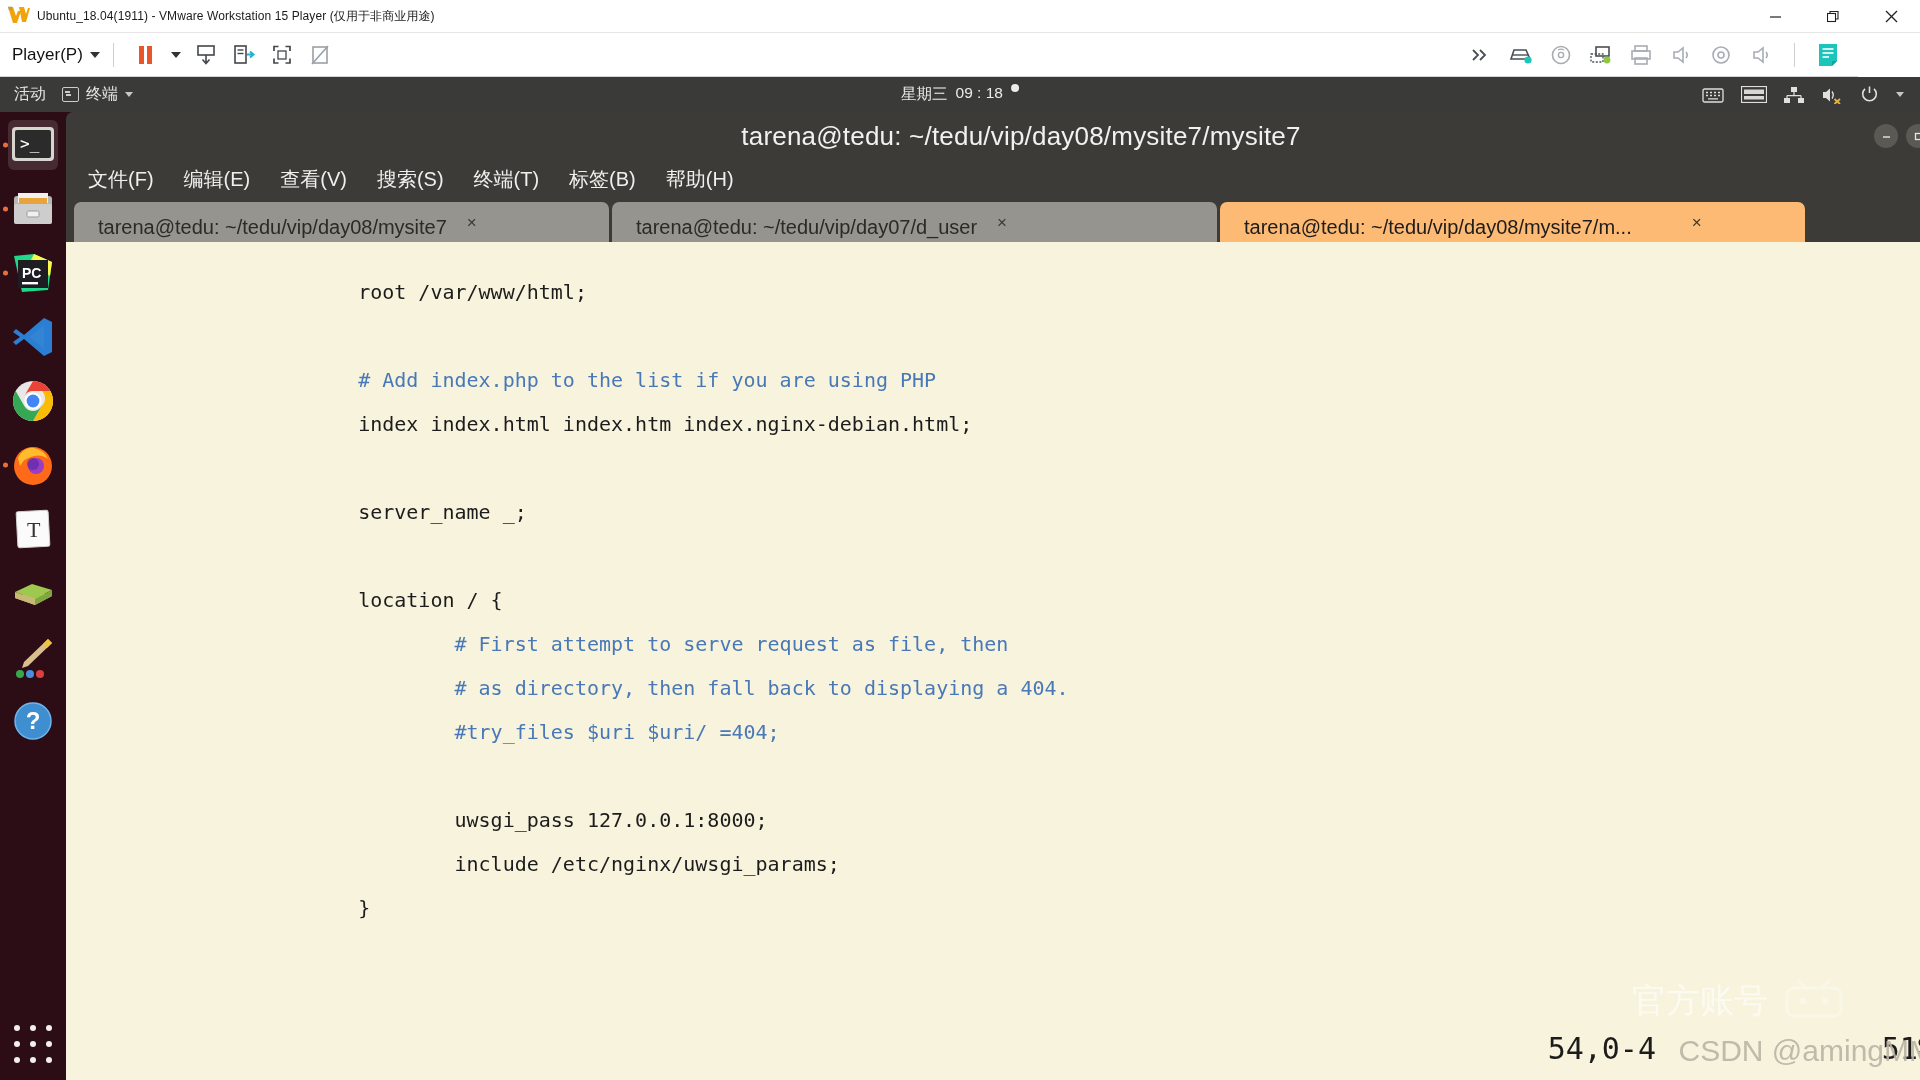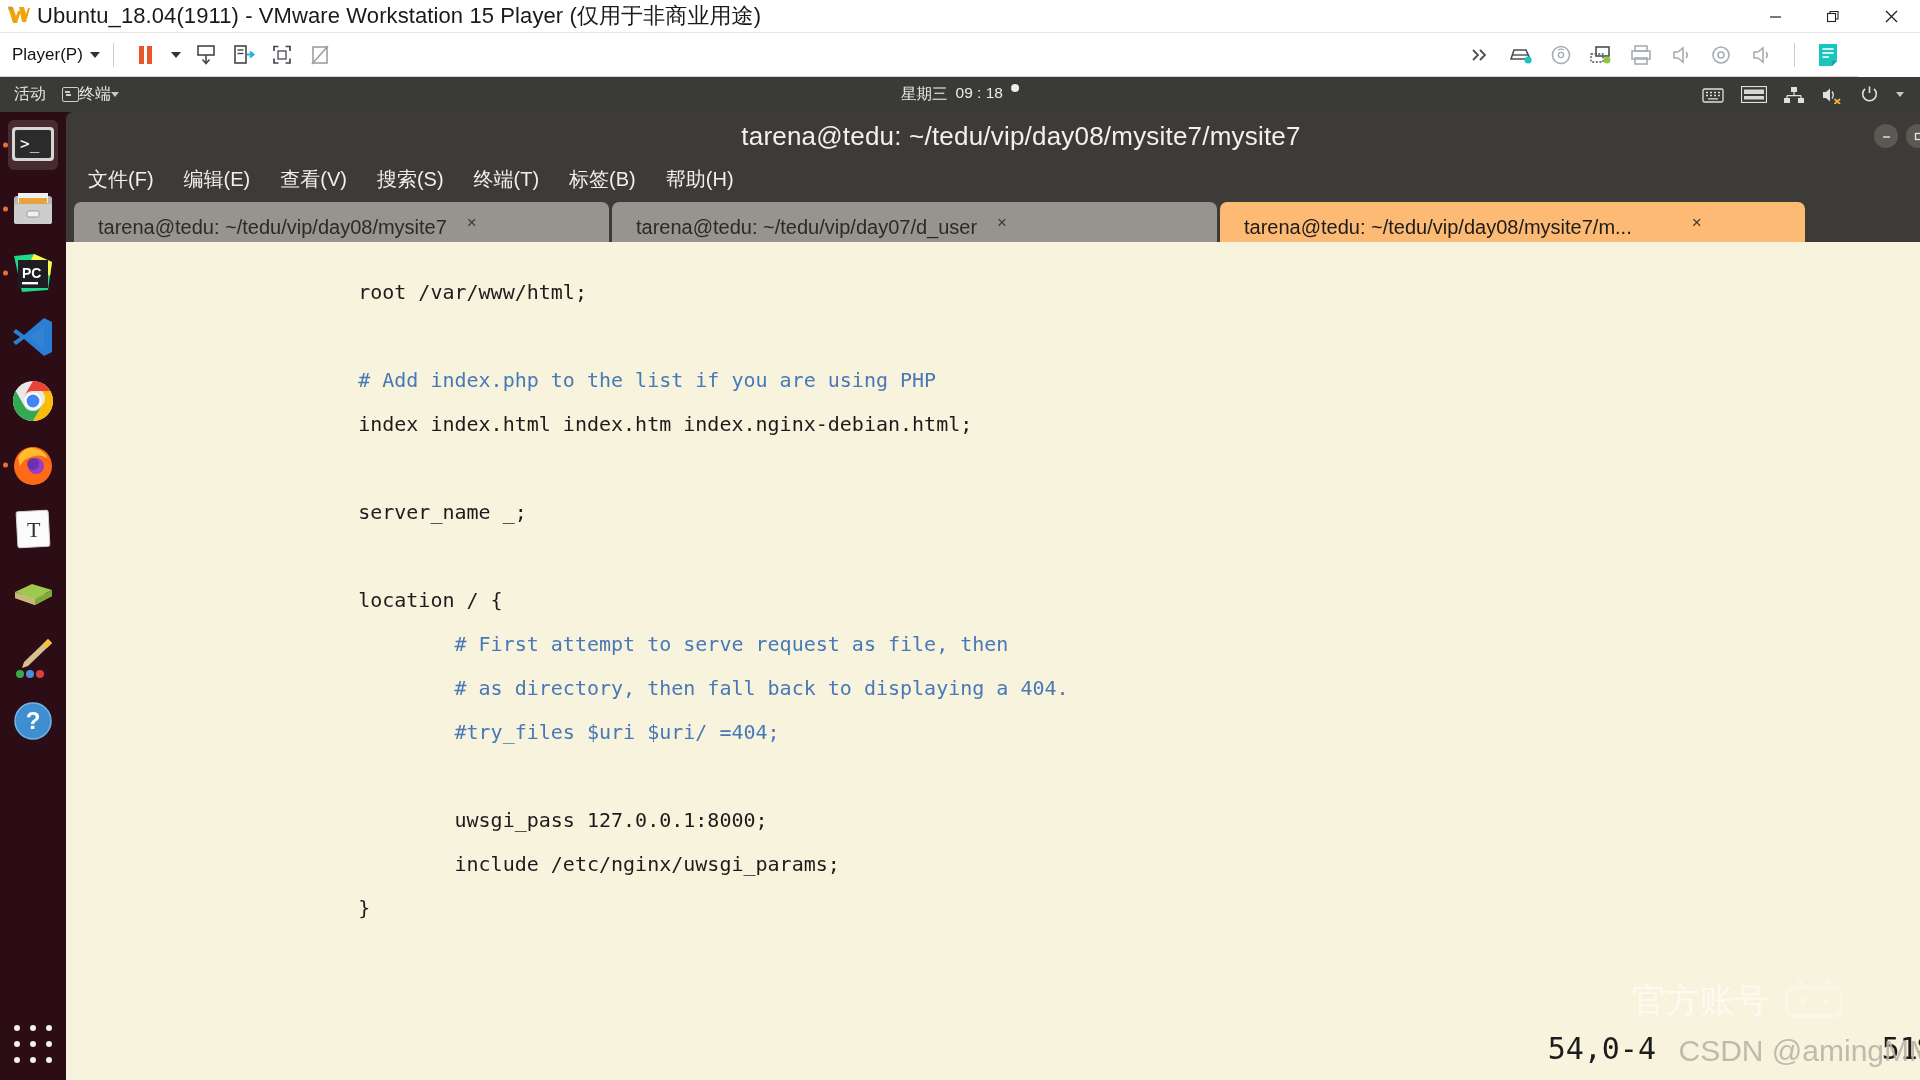--- a/index.html
+++ b/index.html
@@ -13,21 +13,21 @@
 
   
   .vm-titlebar {
     position: absolute; top:0; left:0; width:1920px; height:33px;
     background:#ffffff; border-bottom:1px solid #e6e6e6;
     display:flex; align-items:center;
   }
   .vm-logo { width:26px; height:26px; margin-left:5px; margin-right:6px; position:relative; flex:none; }
   .vm-logo svg { display:block; }
   .vm-title-text {
-    font-size:22px; color:#1a1a1a; letter-spacing:0.1px; white-space:nowrap;
+    font-size:12px; color:#1a1a1a; letter-spacing:0.1px; white-space:nowrap;
     font-family:"Liberation Sans", sans-serif;
   }
   .vm-winbtns { margin-left:auto; display:flex; height:33px; }
   .vm-winbtn {
     width:58px; height:33px; display:flex; align-items:center; justify-content:center;
     color:#202020;
   }
 
   
   .vm-toolbar {
@@ -52,21 +52,21 @@
     overflow:hidden;
   }
   
   .gnome-topbar {
     position:absolute; top:0; left:0; width:1920px; height:35px;
     background:#3a3a38; display:flex; align-items:center;
     color:#e8e6e3; font-size:16px;
   }
   .gt-left { display:flex; align-items:center; gap:16px; margin-left:14px; }
   .gt-activities { color:#e4e2e0; }
-  .gt-app { display:flex; align-items:center; }
+  .gt-app { display:flex; align-items:center; gap:7px; }
   .gt-app-icon {
     width:17px;height:15px;border:1.6px solid #cfcdcb;border-radius:2px;
     display:inline-block; position:relative; background:#3a3a38;
   }
   .gt-app-icon:before {
     content:""; position:absolute; left:2px; top:3px; width:5px;height:1.6px; background:#cfcdcb;
     box-shadow: 1px 3px 0 0 #cfcdcb;
   }
   .gt-caret { width:0;height:0;border-left:4.5px solid transparent;border-right:4.5px solid transparent;border-top:5px solid #c9c7c5; }
   .gt-clock {

